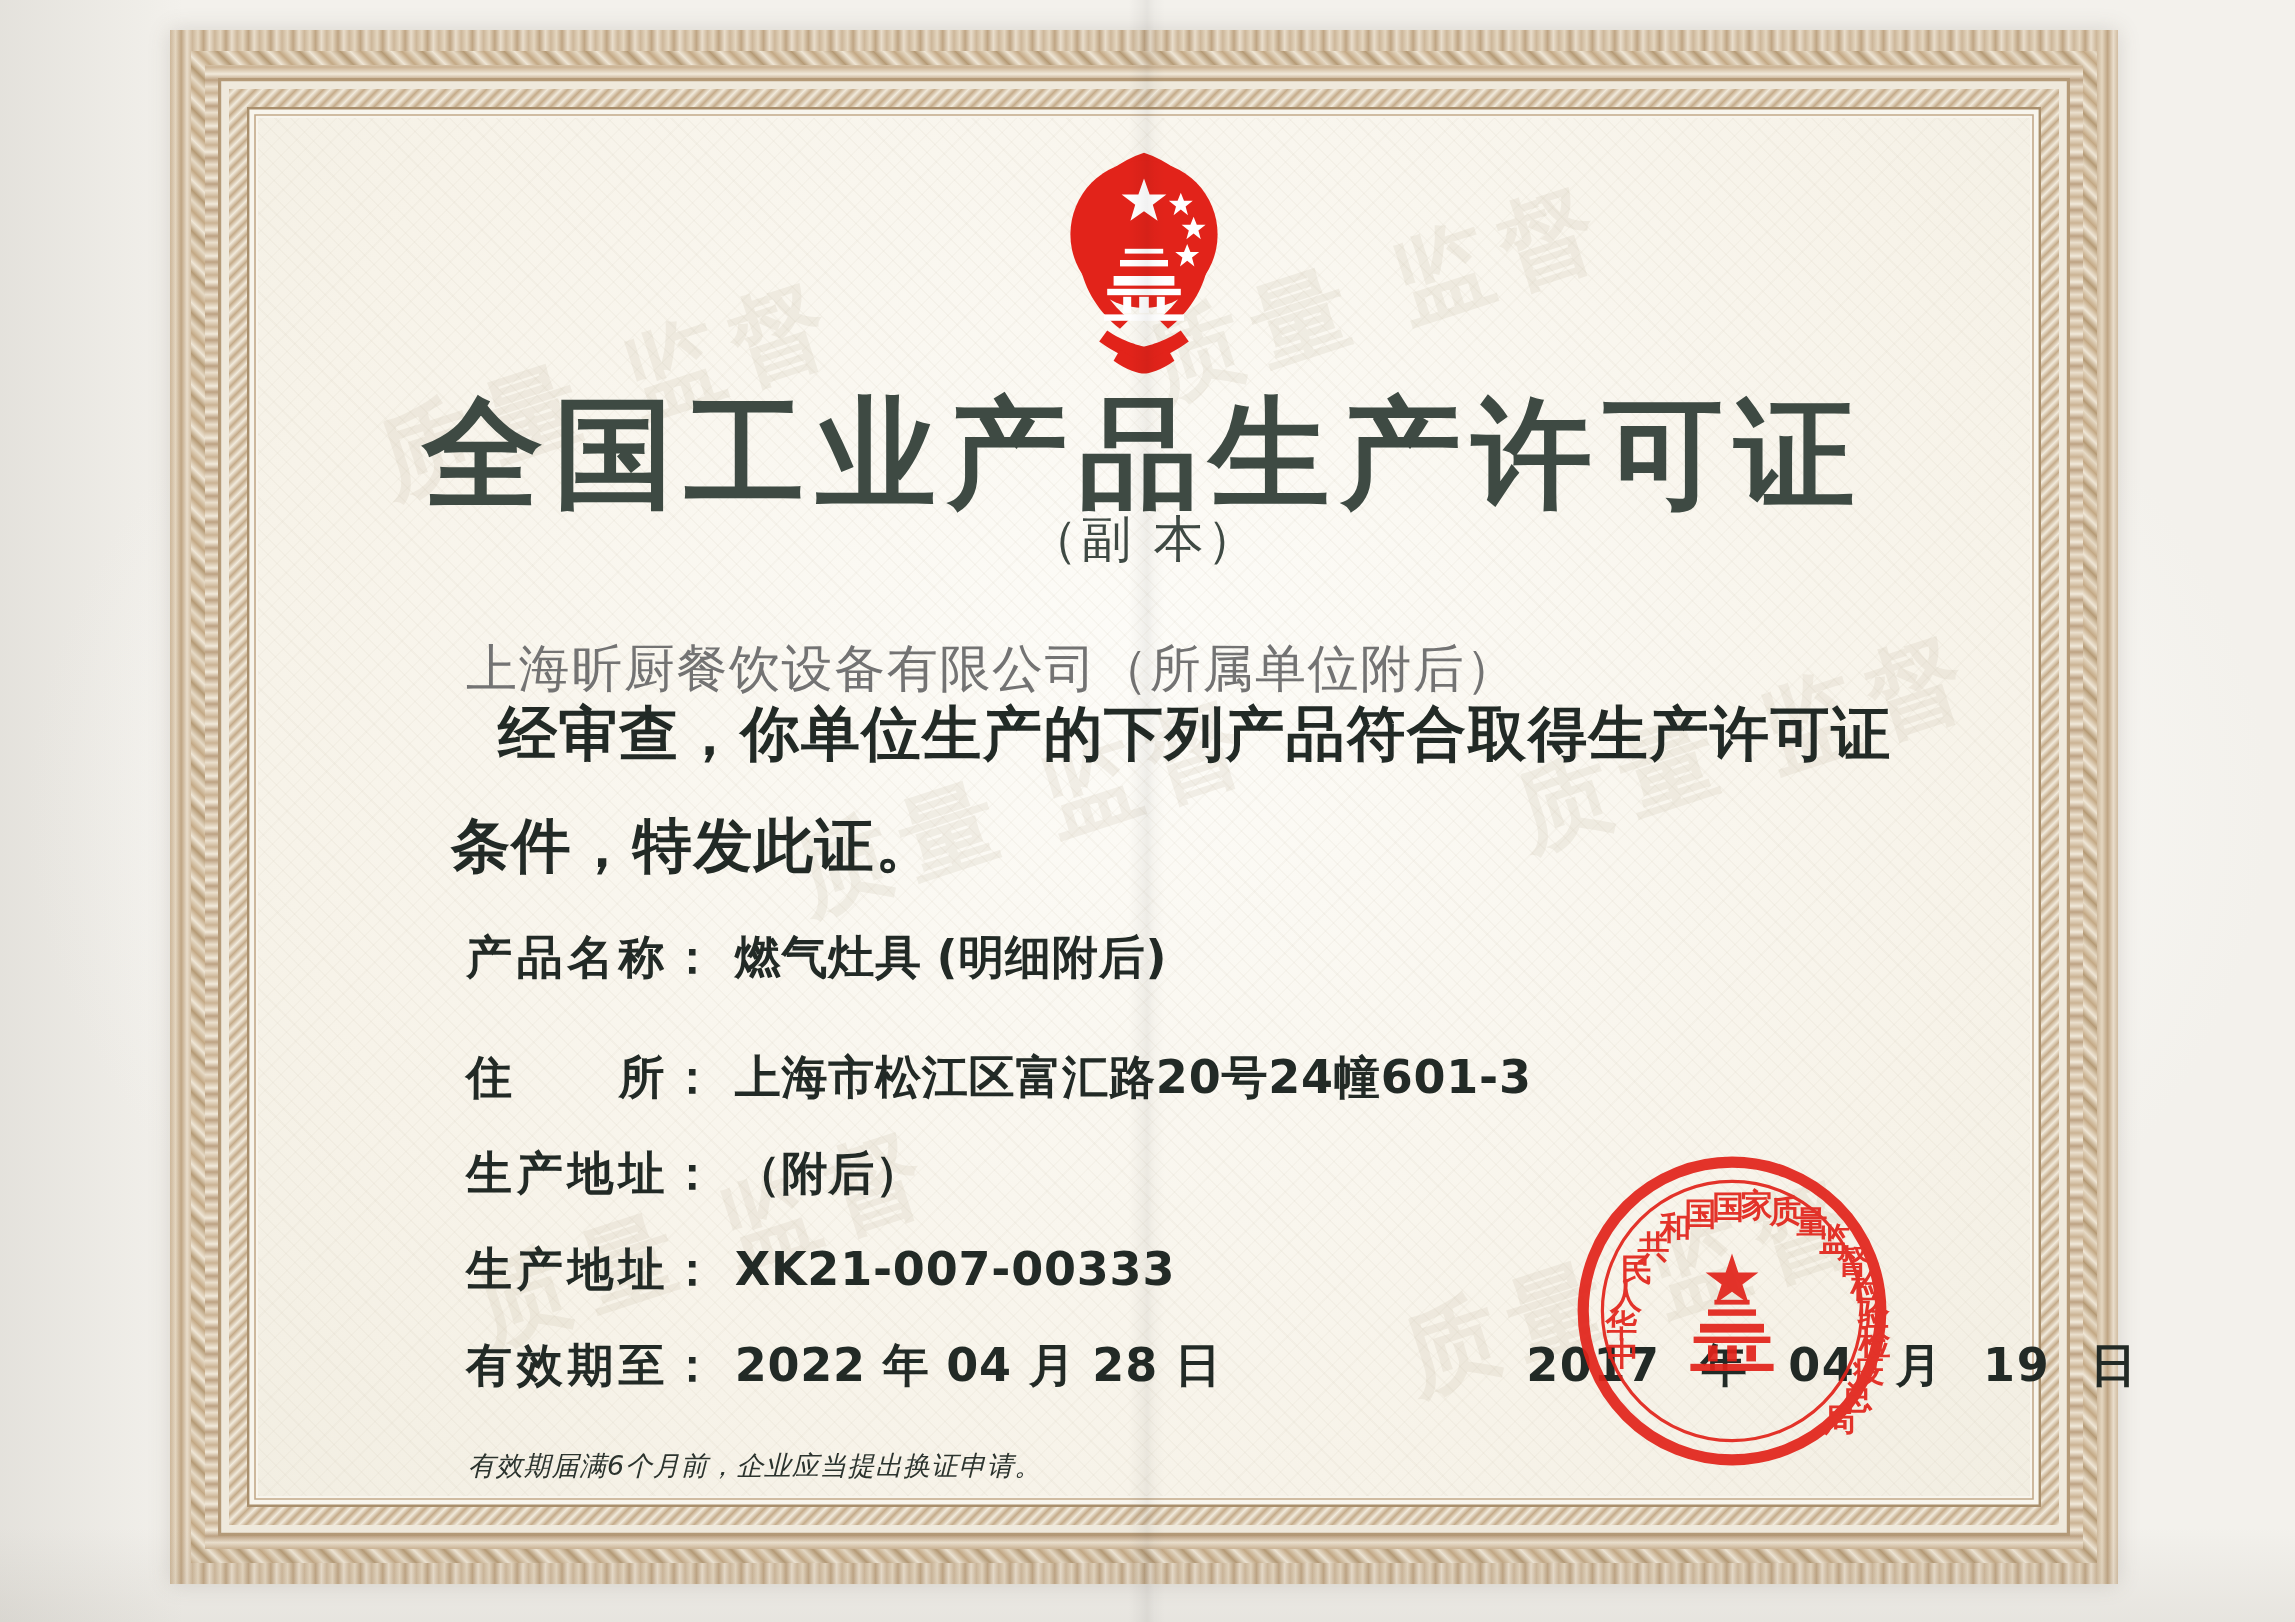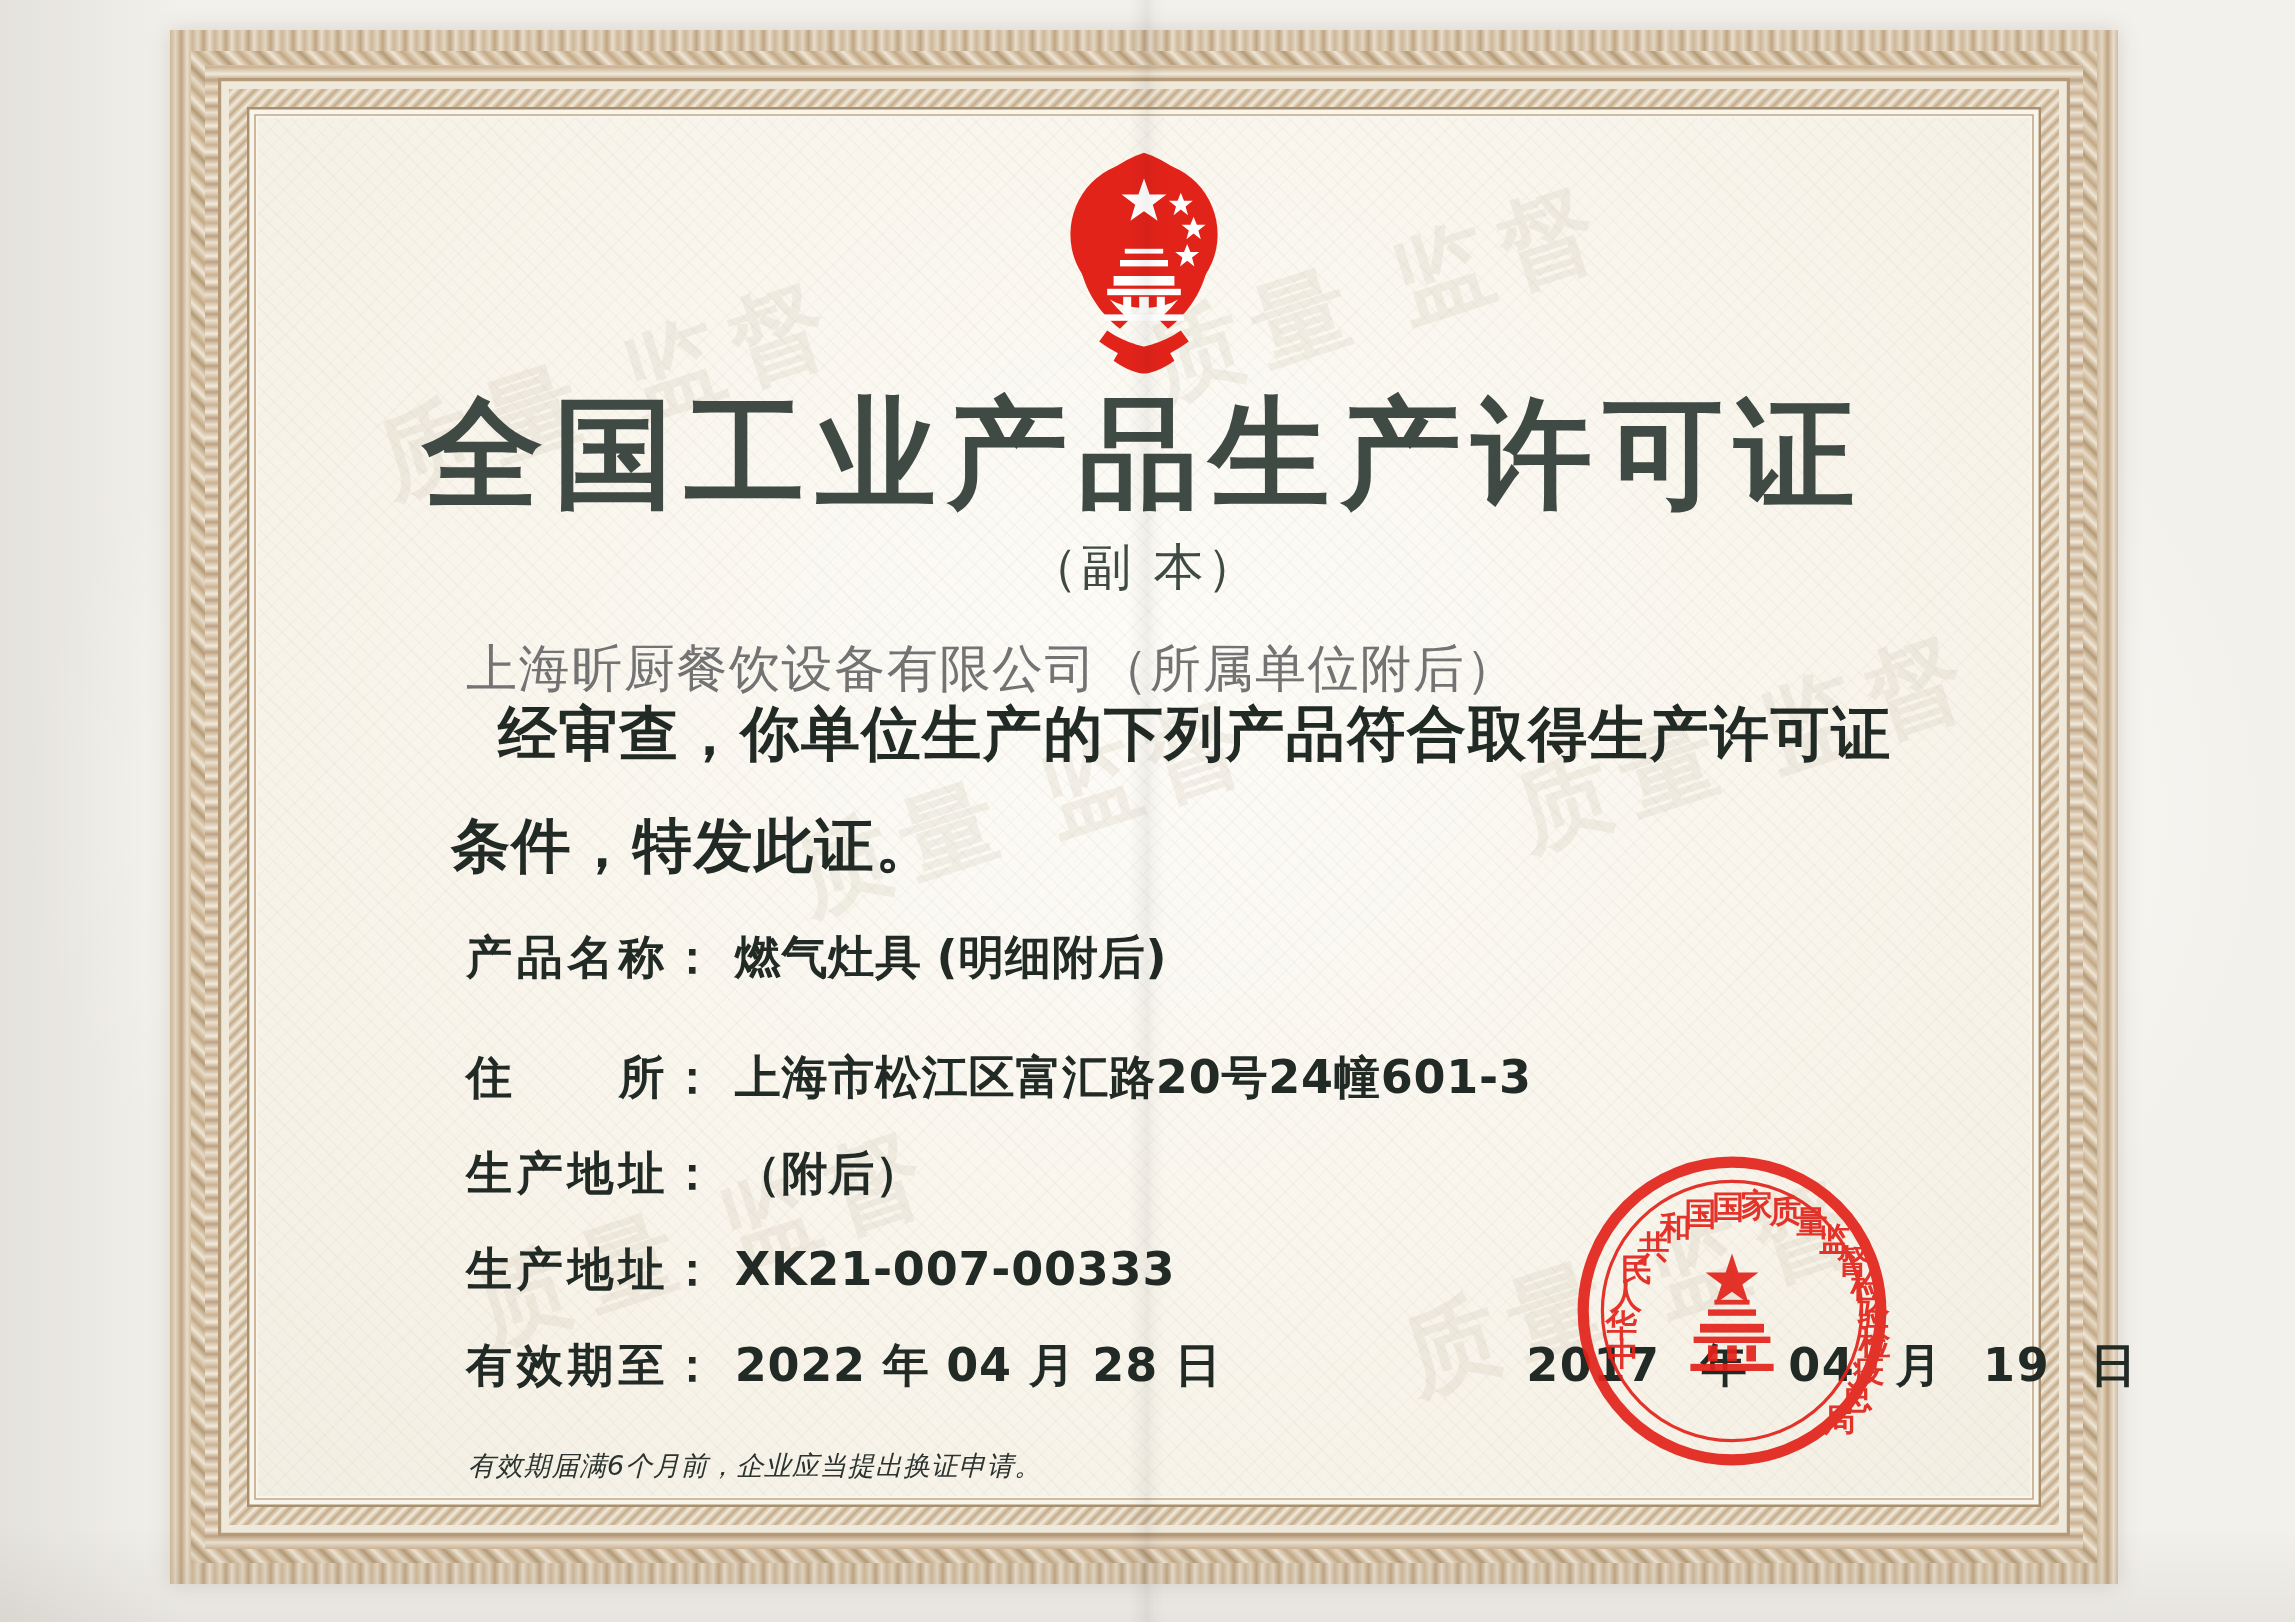--- a/index.html
+++ b/index.html
@@ -156,21 +156,21 @@
     font-family: "DejaVu Sans", "Liberation Sans", sans-serif;
     font-size: 120px;
     font-weight: bold;
     letter-spacing: 11.2px;
     color: #3e4a43;
     white-space: nowrap;
   }
   .subtitle {
     position: absolute;
     left: 0; right: 0;
-    top: 416px;
+    top: 388px;
     text-align: center;
     font-family: "DejaVu Sans", "Liberation Sans", sans-serif;
     font-size: 50px;
     color: #3f4a44;
     letter-spacing: 3.2px;
   }
 
   .company {
     position: absolute;
     left: 208px;

